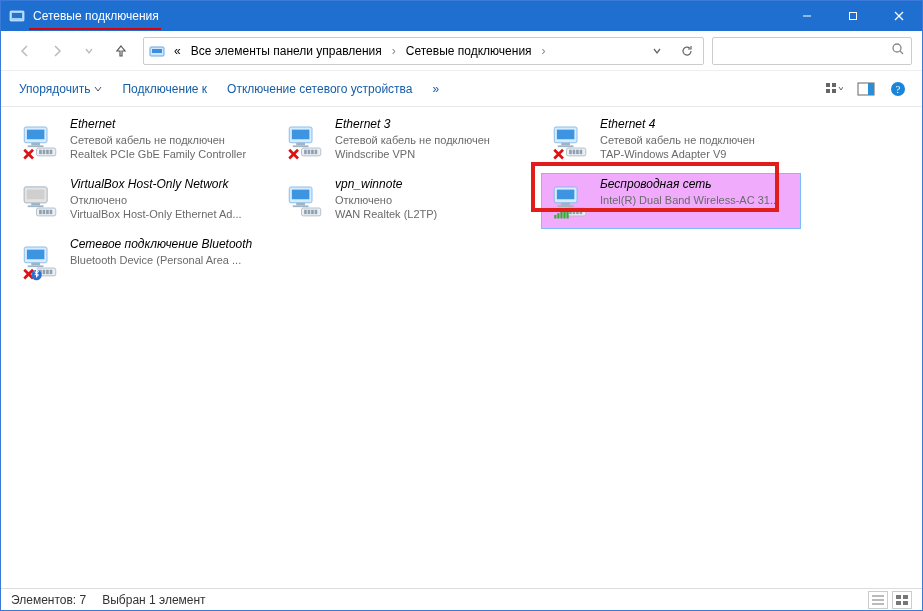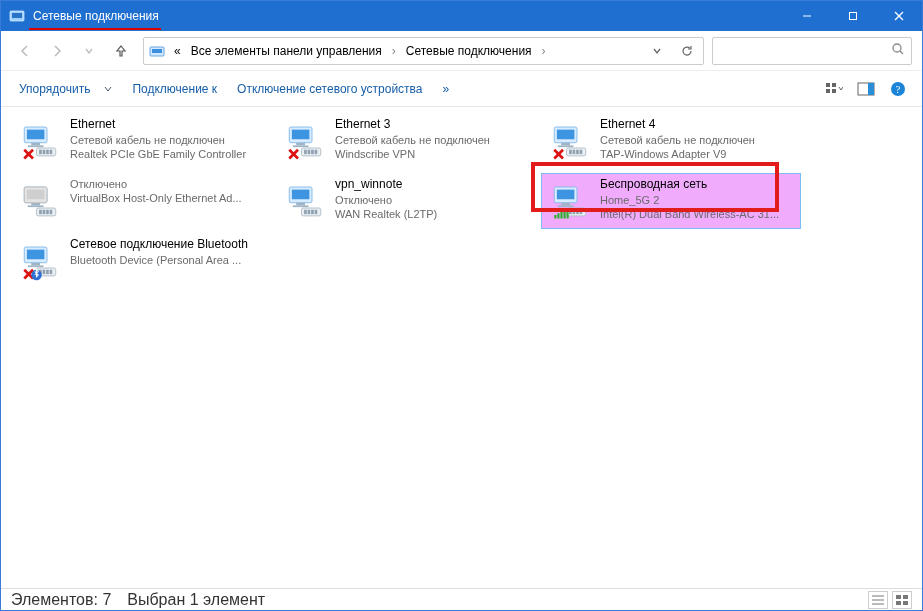--- a/index.html
+++ b/index.html
@@ -19,36 +19,36 @@
   .addrbox { flex:1; height:28px; border:1px solid #ccc; border-radius:2px; display:flex; align-items:center; padding:0 4px; gap:6px; margin:0 4px; }
   .addrbox .folder-icon { width:18px; height:18px; display:inline-flex; align-items:center; justify-content:center; }
   .crumb { color:#000; padding:0 2px; }
   .crumb-sep { color:#888; padding:0 2px; }
   .addrbox .flex { flex:1; }
   .addr-btn { width:24px; height:24px; display:inline-flex; align-items:center; justify-content:center; color:#666; }
   .searchbox { width:200px; height:28px; border:1px solid #ccc; border-radius:2px; display:flex; align-items:center; padding:0 6px; color:#888; }
   .searchbox .sicon { margin-left:auto; }
   
   .toolbar { height: 36px; display:flex; align-items:center; padding:0 10px; gap:4px; border-bottom:1px solid #e8e8e8; }
-  .tool-btn { padding:4px 8px; color:#175ea8; display:inline-flex; align-items:center; gap:14px; font-size:12px; }
+  .tool-btn { padding:4px 8px; color:#175ea8; display:inline-flex; align-items:center; gap:4px; font-size:12px; }
   .toolbar .flex { flex:1; }
   .tool-icon { width:28px; height:28px; display:inline-flex; align-items:center; justify-content:center; color:#555; }
   .help-icon { color:#1a84d8; }
   
   .content { flex:1; overflow:auto; padding:6px 10px; position:relative; background:#fff; }
   .grid { display:grid; grid-template-columns: repeat(3, 265px); gap:4px 0; }
   .item { display:flex; align-items:flex-start; padding:3px 4px; border:1px solid transparent; width:260px; }
   .item.selected { background:#f0abfc; border:1px solid #7abdf7; }
   .item .icon { width:48px; height:48px; flex-shrink:0; display:flex; align-items:center; justify-content:center; position:relative; }
   .item .text { padding-left:6px; line-height:1.3; overflow:hidden; }
-  .item .name { color:#000; white-space:nowrap; overflow:hidden; text-overflow:ellipsis; }
+  .item .name { color:#000; white-space:nowrap; overflow:hidden; text-overflow:ellipsis;font-style:italic; }
   .item .status, .item .device { color:#6a6a6a; font-size:11px; white-space:nowrap; overflow:hidden; text-overflow:ellipsis; }
   .highlight-box { position:absolute; border:4px solid #e21b1b; pointer-events:none; }
   
-  .statusbar { height:22px; border-top:1px solid #ddd; display:flex; align-items:center; padding:0 10px; font-size:16px; color:#333; gap:16px; }
+  .statusbar { height:22px; border-top:1px solid #ddd; display:flex; align-items:center; padding:0 10px; font-size:12px; color:#333; gap:16px; }
   .statusbar .flex { flex:1; }
   .sb-icons { display:flex; gap:4px; }
   .sb-icon { width:20px; height:18px; border:1px solid #ccc; display:inline-flex; align-items:center; justify-content:center; }
   
   .net-svg { width:42px; height:42px; }
 </style>
 </head>
 <body>
 
 <div class="window">
@@ -255,20 +255,21 @@
     <rect x="20" y="32" width="22" height="9" rx="2" fill="#eaeff4" stroke="#aeb9c4"></rect>
     <rect x="23" y="34" width="3" height="5" fill="#8fa0b0"></rect>
     <rect x="27" y="34" width="3" height="5" fill="#8fa0b0"></rect>
     <rect x="31" y="34" width="3" height="5" fill="#8fa0b0"></rect>
     <rect x="35" y="34" width="3" height="5" fill="#8fa0b0"></rect>
   <rect x="6" y="8" width="26" height="18" rx="2" fill="#e4e4e4" stroke="#bbb"></rect>
       <rect x="9" y="11" width="20" height="11" fill="#cfcfcf"></rect>
             </svg>
           </div>
     <div class="text">
+      <div class="name">VirtualBox Host-Only Network</div>
       <div class="status">Отключено</div>
       <div class="device">VirtualBox Host-Only Ethernet Ad...</div>
     </div>
         </div>
         <div class="item">
     <div class="icon">
             <svg class="net-svg" viewBox="0 0 48 48">
     <rect x="6" y="8" width="26" height="18" rx="2" fill="#d8ecff" stroke="#7fb6e6"></rect>
     <rect x="9" y="11" width="20" height="11" fill="#3d94e0"></rect>
     <rect x="14" y="26" width="10" height="3" fill="#9fb4c4"></rect>
@@ -302,21 +303,20 @@
       <rect x="0" y="10" width="2.5" height="4" fill="#2fae2f"></rect>
       <rect x="3.5" y="8" width="2.5" height="6" fill="#2fae2f"></rect>
       <rect x="7" y="6" width="2.5" height="8" fill="#2fae2f"></rect>
       <rect x="10.5" y="4" width="2.5" height="10" fill="#2fae2f"></rect>
       <rect x="14" y="2" width="2.5" height="12" fill="#2fae2f"></rect>
     </g>
             </svg>
           </div>
     <div class="text">
       <div class="name">Беспроводная сеть</div>
-      <div class="status">Home_5G 2</div>
       <div class="device">Intel(R) Dual Band Wireless-AC 31...</div>
     </div>
         </div>
         <div class="item">
     <div class="icon">
             <svg class="net-svg" viewBox="0 0 48 48">
     <rect x="6" y="8" width="26" height="18" rx="2" fill="#d8ecff" stroke="#7fb6e6"></rect>
     <rect x="9" y="11" width="20" height="11" fill="#3d94e0"></rect>
     <rect x="14" y="26" width="10" height="3" fill="#9fb4c4"></rect>
     <rect x="10" y="29" width="18" height="2" fill="#9fb4c4"></rect>

